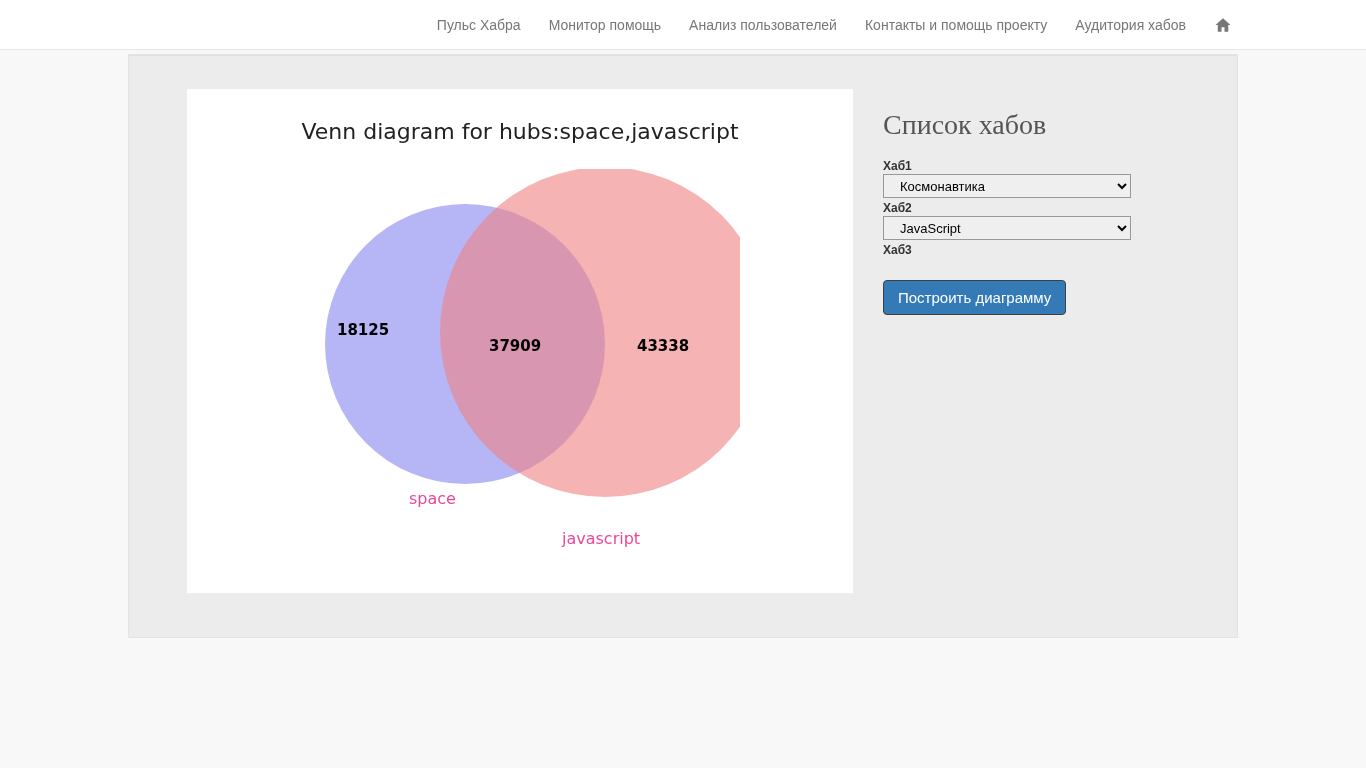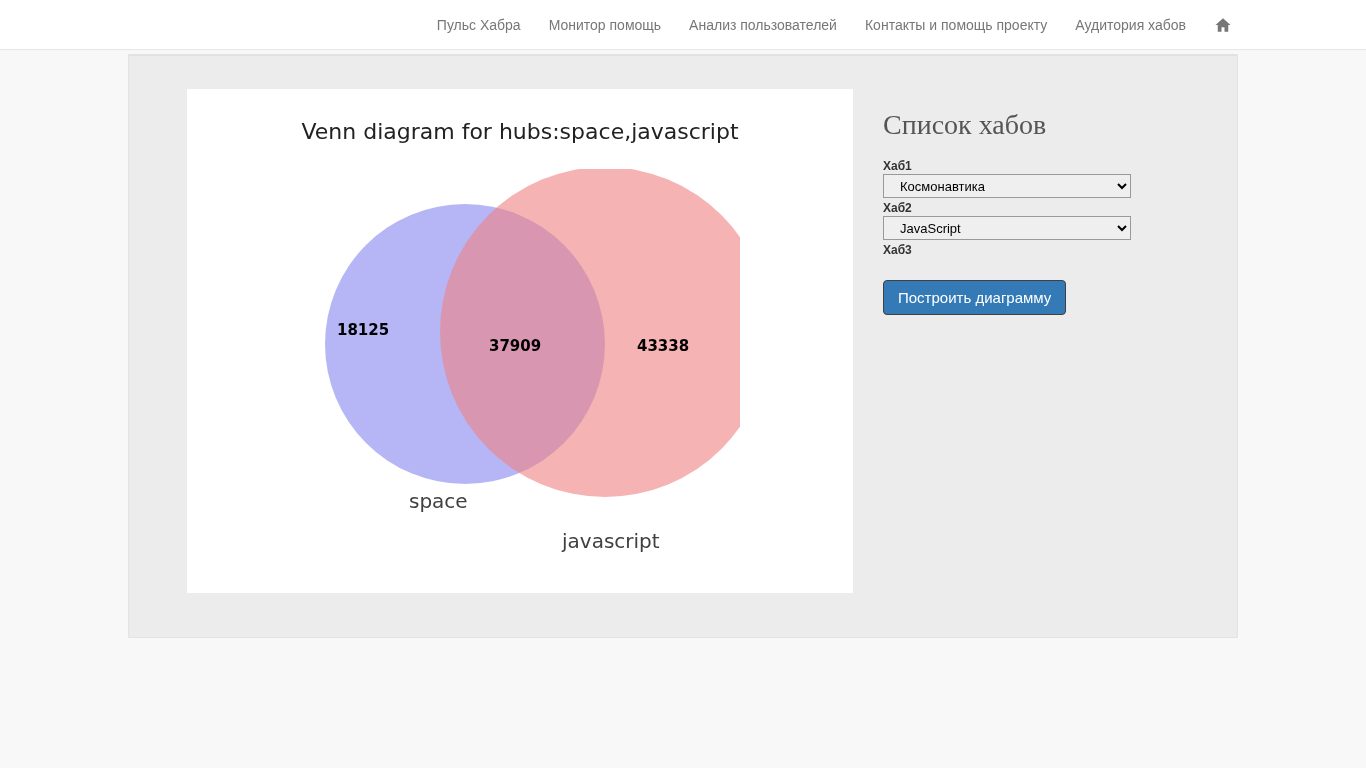--- a/index.html
+++ b/index.html
@@ -72,22 +72,22 @@
     .venn-svg-wrap {
       position: absolute;
       top: 80px;
       left: 0;
       right: 0;
       display: flex;
       justify-content: center;
     }
     .venn-label {
       position: absolute;
-      font-size: 20px;
-      color: #404040;
+      font-size: 16px;
+      color: #ec4899;
       font-family: "DejaVu Sans", Arial, sans-serif;
     }
     .venn-value {
       position: absolute;
       font-size: 15px;
       font-weight: bold;
       color: #000;
       font-family: "DejaVu Sans", Arial, sans-serif;
     }
 

